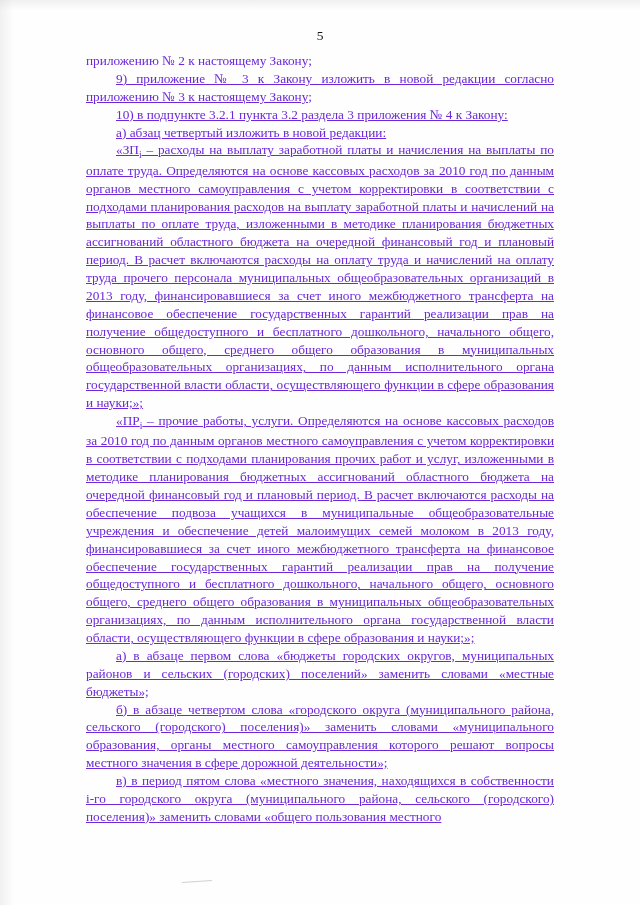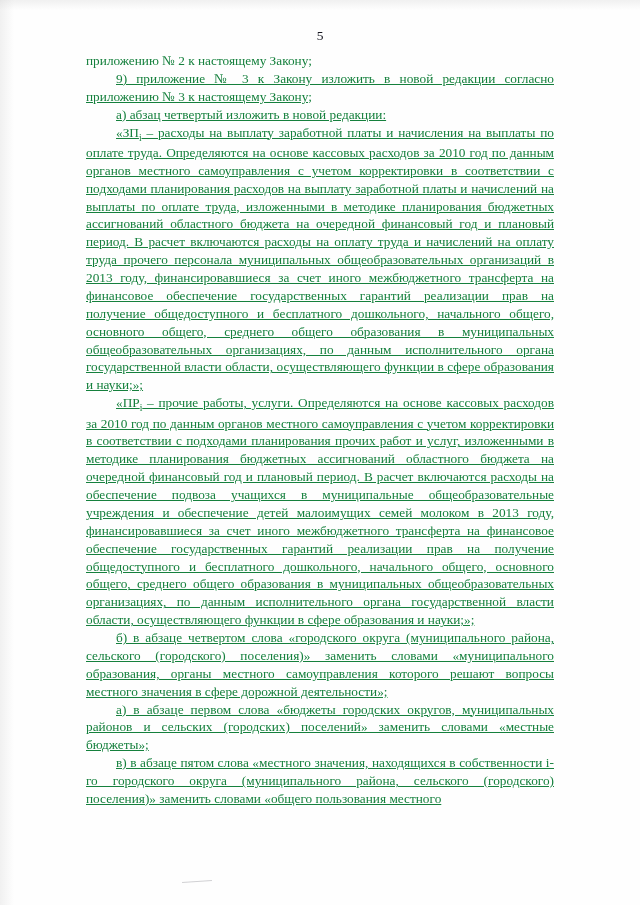--- a/index.html
+++ b/index.html
@@ -30,21 +30,21 @@
     color: #15151f;
   }
   .body-text {
     position: absolute;
     top: 52px;
     left: 86px;
     width: 468px;
     font-size: 13.3px;
     line-height: 1.345;
     text-align: justify;
-    color: #15803d;
+    color: #6d28d9;
   }
   p {
     margin: 0;
   }
   p.indent {
     text-indent: 30px;
     text-decoration: underline;
   }
   p.noindent {
     text-indent: 0;
@@ -93,22 +93,23 @@
 <div class="page">
 
   <div class="edge-shadow-left"></div>
   <div class="edge-shadow-top"></div>
 
   <div class="page-number">5</div>
 
   <div class="body-text">
     <p class="noindent">приложению № 2 к настоящему Закону;</p>
     <p class="indent">9) приложение № 3 к Закону изложить в новой редакции согласно приложению № 3 к настоящему Закону;</p>
+    <p class="indent">10) в подпункте 3.2.1 пункта 3.2 раздела 3 приложения № 4 к Закону:</p>
     <p class="indent">а) абзац четвертый изложить в новой редакции:</p>
     <p class="indent">«ЗП<span class="sub">i</span> – расходы на выплату заработной платы и начисления на выплаты по оплате труда. Определяются на основе кассовых расходов за 2010 год по данным органов местного самоуправления с учетом корректировки в соответствии с подходами планирования расходов на выплату заработной платы и начислений на выплаты по оплате труда, изложенными в методике планирования бюджетных ассигнований областного бюджета на очередной финансовый год и плановый период. В расчет включаются расходы на оплату труда и начислений на оплату труда прочего персонала муниципальных общеобразовательных организаций в 2013 году, финансировавшиеся за счет иного межбюджетного трансферта на финансовое обеспечение государственных гарантий реализации прав на получение общедоступного и бесплатного дошкольного, начального общего, основного общего, среднего общего образования в муниципальных общеобразовательных организациях, по данным исполнительного органа государственной власти области, осуществляющего функции в сфере образования и науки;»;</p>
     <p class="indent">«ПР<span class="sub">i</span> – прочие работы, услуги. Определяются на основе кассовых расходов за 2010 год по данным органов местного самоуправления с учетом корректировки в соответствии с подходами планирования прочих работ и услуг, изложенными в методике планирования бюджетных ассигнований областного бюджета на очередной финансовый год и плановый период. В расчет включаются расходы на обеспечение подвоза учащихся в муниципальные общеобразовательные учреждения и обеспечение детей малоимущих семей молоком в 2013 году, финансировавшиеся за счет иного межбюджетного трансферта на финансовое обеспечение государственных гарантий реализации прав на получение общедоступного и бесплатного дошкольного, начального общего, основного общего, среднего общего образования в муниципальных общеобразовательных организациях, по данным исполнительного органа государственной власти области, осуществляющего функции в сфере образования и науки;»;</p>
+    <p class="indent">а) в абзаце первом слова «бюджеты городских округов, муниципальных районов и сельских (городских) поселений» заменить словами «местные бюджеты»;</p>
     <p class="indent">б) в абзаце четвертом слова «городского округа (муниципального района, сельского (городского) поселения)» заменить словами «муниципального образования, органы местного самоуправления которого решают вопросы местного значения в сфере дорожной деятельности»;</p>
-    <p class="indent">а) в абзаце первом слова «бюджеты городских округов, муниципальных районов и сельских (городских) поселений» заменить словами «местные бюджеты»;</p>
-    <p class="indent">в) в абзаце пятом слова «местного значения, находящихся в собственности i-го городского округа (муниципального района, сельского (городского) поселения)» заменить словами «общего пользования местного</p>
+    <p class="indent">в) в период пятом слова «местного значения, находящихся в собственности i-го городского округа (муниципального района, сельского (городского) поселения)» заменить словами «общего пользования местного</p>
   </div>
 
   <div class="stamp"></div>
 </div>
 
 </body></html>

